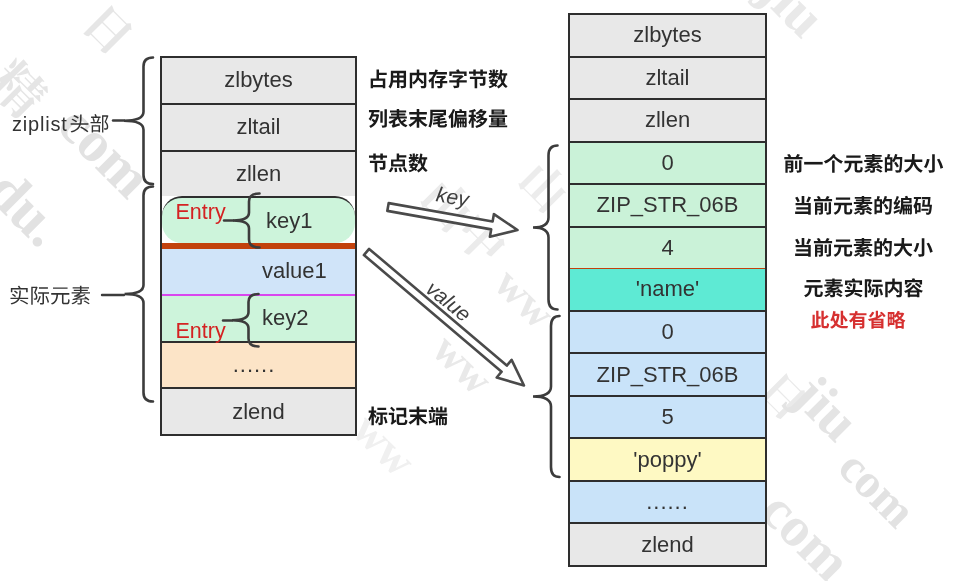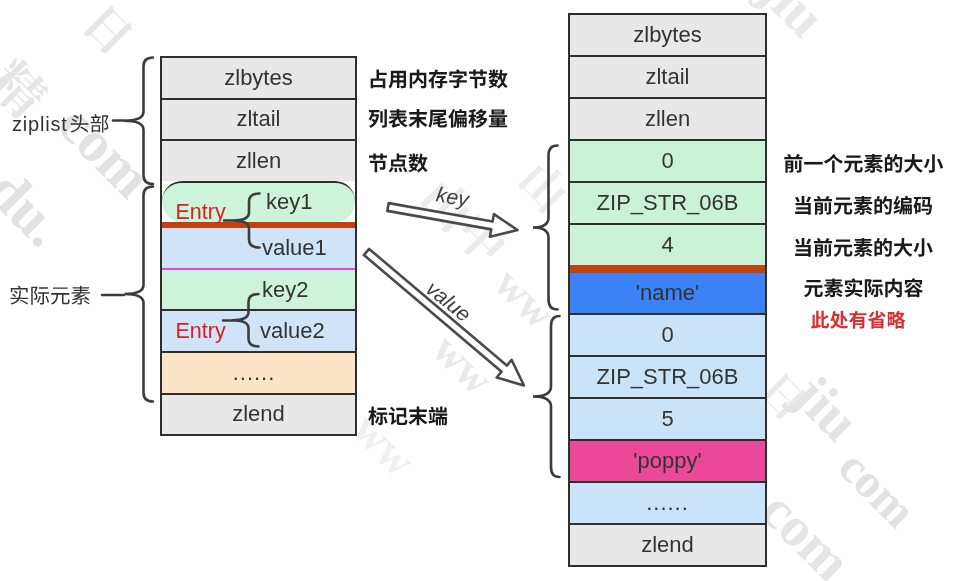--- a/index.html
+++ b/index.html
@@ -42,38 +42,37 @@
     <text transform="translate(836,470) rotate(45)" font-size="48" fill="#e2e2e2" font-family="Liberation Serif,serif" font-weight="bold">com</text>
     <text transform="translate(758,514) rotate(45)" font-size="56" fill="#e5e5e5" font-family="Liberation Serif,serif" font-weight="bold">com</text>
   </svg>
 <div class="tbl" style="left:160px;top:56px;width:197px;height:380px;">
     <div class="row" style="background:#e8e8e8;">zlbytes</div>
     <div class="row" style="background:#e8e8e8;border-top:2px solid #2e2e2e;">zltail</div>
     <div class="row" style="background:#e8e8e8;border-top:2px solid #2e2e2e;">zllen</div>
     <div class="row" style="background:#cdf4db;border-top:2px solid #2e2e2e;justify-content:flex-start;padding-left:104px;border-radius:20px;">key1</div>
     <div class="row" style="background:#d0e4f9;border-top:6px solid #c2410c;justify-content:flex-start;padding-left:100px;">value1</div>
     <div class="row" style="background:#cdf4db;border-top:2px solid #d946ef;justify-content:flex-start;padding-left:100px;">key2</div>
-    <div class="row" style="background:#d0e4f9;border-top:2px solid #2e2e2e;justify-content:flex-start;padding-left:98px;">value2</div>
     <div class="row" style="background:#fce4c7;border-top:2px solid #2e2e2e;padding-right:9px;">
       <span class="dots">......</span>
     </div>
     <div class="row" style="background:#e8e8e8;border-top:2px solid #2e2e2e;">zlend</div>
   </div>
 <div class="tbl" style="left:568px;top:13px;width:199px;height:554px;">
     <div class="row" style="background:#e8e8e8;">zlbytes</div>
     <div class="row" style="background:#e8e8e8;border-top:2px solid #2e2e2e;">zltail</div>
     <div class="row" style="background:#e8e8e8;border-top:2px solid #2e2e2e;">zllen</div>
     <div class="row" style="background:#caf2d8;border-top:2px solid #2e2e2e;">0</div>
     <div class="row" style="background:#caf2d8;border-top:2px solid #2e2e2e;">ZIP_STR_06B</div>
     <div class="row" style="background:#caf2d8;border-top:2px solid #2e2e2e;">4</div>
-    <div class="row" style="background:#3b82f6;border-top:8px solid #c2410c;">'name'</div>
+    <div class="row" style="background:#5eead4;border-top:1px solid #c2410c;">'name'</div>
     <div class="row" style="background:#c9e3f9;border-top:2px solid #2e2e2e;">0</div>
     <div class="row" style="background:#c9e3f9;border-top:2px solid #2e2e2e;">ZIP_STR_06B</div>
     <div class="row" style="background:#c9e3f9;border-top:2px solid #2e2e2e;">5</div>
-    <div class="row" style="background:#ec4899;border-top:2px solid #2e2e2e;">'poppy'</div>
+    <div class="row" style="background:#fef9c3;border-top:2px solid #2e2e2e;">'poppy'</div>
     <div class="row" style="background:#c9e3f9;border-top:2px solid #2e2e2e;">
       <span class="dots">......</span>
     </div>
     <div class="row" style="background:#e8e8e8;border-top:2px solid #2e2e2e;">zlend</div>
   </div>
 <svg class="ov" width="958" height="581" viewBox="0 0 958 581">
     <defs>
       <path id="r0" d="M537 165C673 99 812 10 893 -66L943 -8C860 65 716 154 577 219ZM192 741C273 711 372 659 420 618L464 679C414 719 313 767 233 795ZM102 559C183 527 281 472 329 431L377 490C327 531 227 582 147 612ZM57 382V311H483C429 158 313 49 56 -13C72 -30 92 -58 100 -76C384 -4 508 128 563 311H946V382H580C605 511 605 661 606 830H529C528 656 530 507 502 382Z"></path>
       <path id="r1" d="M141 628C168 574 195 502 204 455L272 475C263 521 236 591 206 645ZM627 787V-78H694V718H855C828 639 789 533 751 448C841 358 866 284 866 222C867 187 860 155 840 143C829 136 814 133 799 132C779 132 751 132 722 135C734 114 741 83 742 64C771 62 803 62 828 65C852 68 874 74 890 85C923 108 936 156 936 215C936 284 914 363 824 457C867 550 913 664 948 757L897 790L885 787ZM247 826C262 794 278 755 289 722H80V654H552V722H366C355 756 334 806 314 844ZM433 648C417 591 387 508 360 452H51V383H575V452H433C458 504 485 572 508 631ZM109 291V-73H180V-26H454V-66H529V291ZM180 42V223H454V42Z"></path>
       <path id="r2" d="M538 107C671 57 804 -12 885 -74L931 -15C848 44 708 113 574 162ZM240 557C294 525 358 475 387 440L435 494C404 530 339 575 285 605ZM140 401C197 370 264 320 296 284L342 341C309 376 241 422 185 451ZM90 726V523H165V656H834V523H912V726H569C554 761 528 810 503 847L429 824C447 794 466 758 480 726ZM71 256V191H432C376 94 273 29 81 -11C97 -28 116 -57 124 -77C349 -25 461 62 518 191H935V256H541C570 353 577 469 581 606H503C499 464 493 349 461 256Z"></path>

